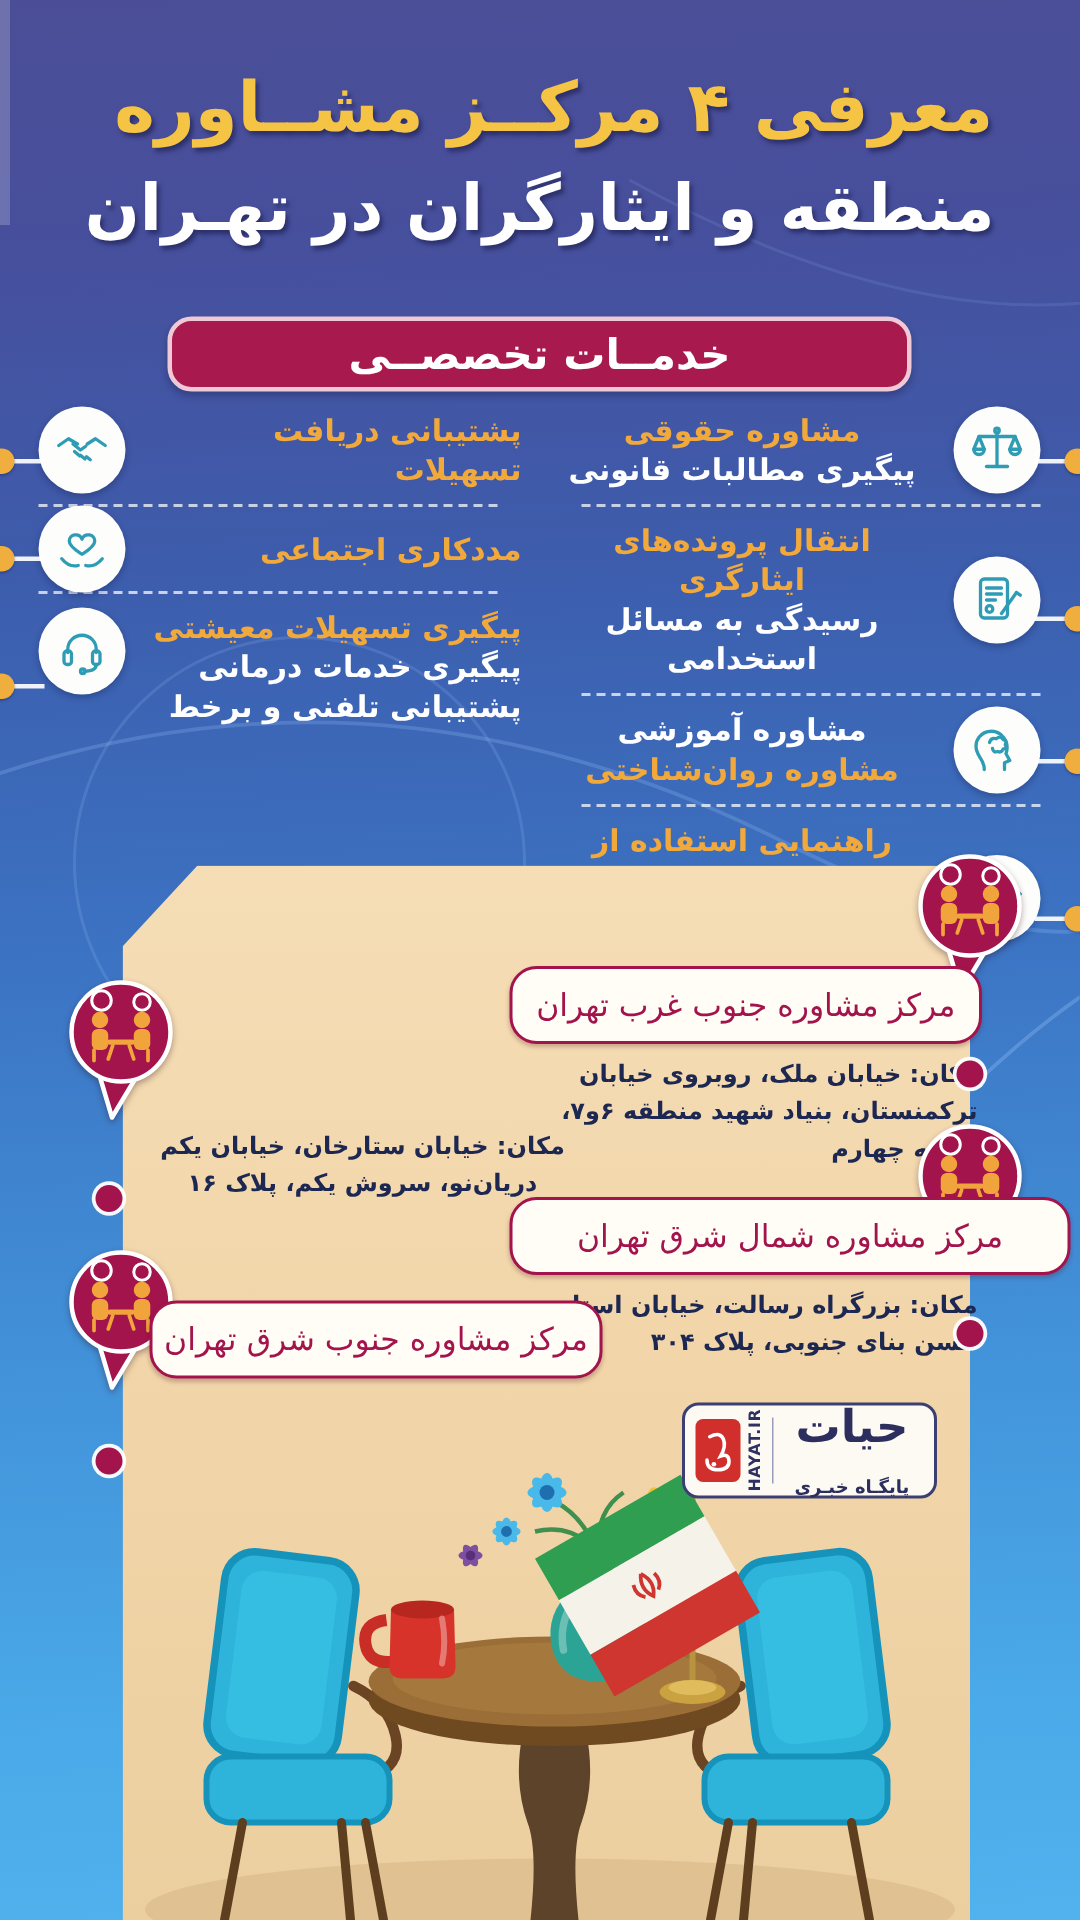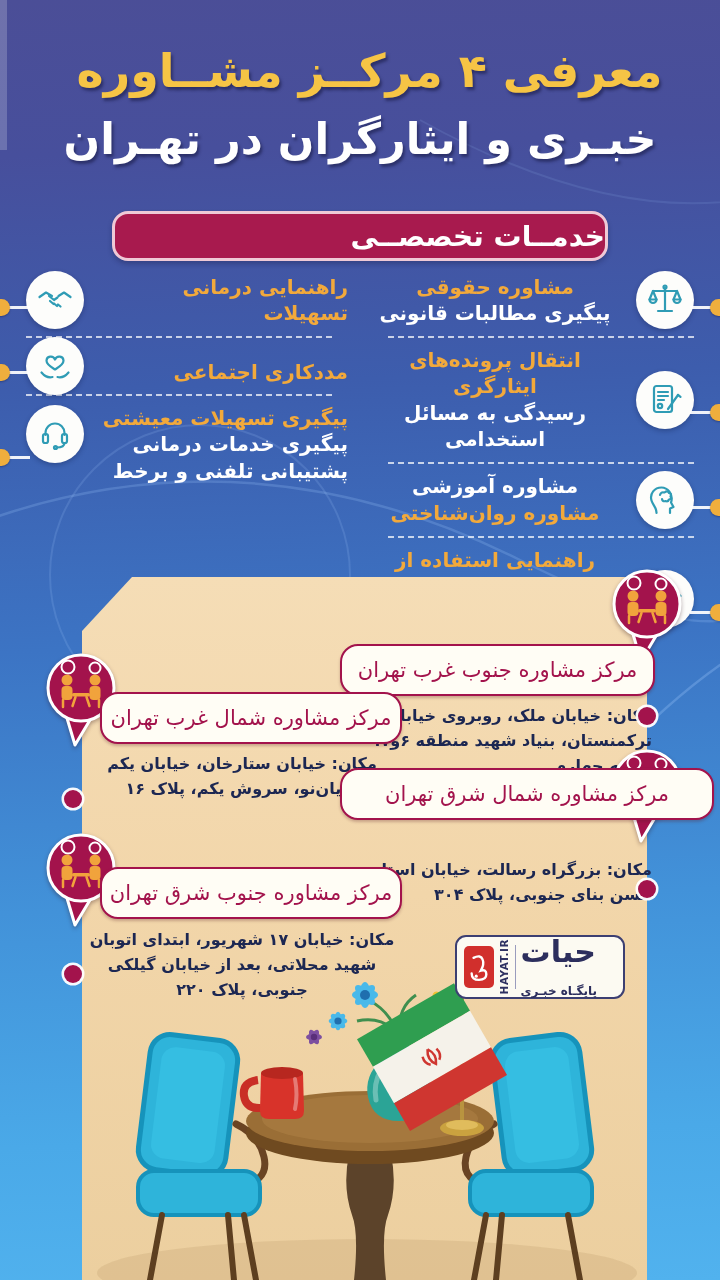--- a/index.html
+++ b/index.html
@@ -11,21 +11,21 @@
   
   .decor{position:absolute;inset:0;pointer-events:none;}
   
   .title{position:absolute;top:40px;left:0;right:0;text-align:center;line-height:1.35;}
   .title .l1{color:#f6c445;font-size:46px;font-weight:bold;text-shadow:2px 3px 3px rgba(22,24,66,.55);padding-left:19px;}
   .title .l2{color:#ffffff;font-size:43px;font-weight:bold;margin-top:8px;text-shadow:2px 3px 3px rgba(22,24,66,.55);}
   .badge{
     position:absolute;top:211px;left:112px;right:112px;height:50px;
     background:#a81a4e;border:3px solid #efc9d6;border-radius:16px;
     color:#fff;font-size:28px;font-weight:bold;
-    display:flex;align-items:center;
+    display:flex;align-items:center;justify-content:center;
     box-shadow:0 3px 5px rgba(20,20,60,.3);
   }
   
   .svc-col{position:absolute;top:268px;width:358px;}
   .svc-col.rightcol{right:0;}
   .svc-col.leftcol{left:0;}
   .svc-item{position:relative;padding:5px 0;min-height:64px;display:flex;flex-direction:column;justify-content:center;}
   .rightcol .svc-item{padding-right:96px;padding-left:4px;text-align:center;}
   .leftcol .svc-item{padding-left:96px;padding-right:10px;text-align:right;}
   .svc-line{font-size:20px;font-weight:bold;line-height:1.32;}
@@ -64,41 +64,41 @@
   .edge-dot{position:absolute;width:18px;height:18px;border-radius:50%;background:#a3134c;box-shadow:0 0 0 2.5px rgba(255,255,255,.95);}
   
   .logo{
     position:absolute;left:455px;top:935px;width:170px;height:64px;direction:ltr;
     background:#fcfaf2;border:2px solid #3c3f72;border-radius:11px;
     display:flex;align-items:center;padding:4px 7px;gap:5px;
   }
   .logo-mark{width:30px;height:42px;background:#d12f2c;border-radius:5px;flex:0 0 auto;display:flex;align-items:center;justify-content:center;}
   .logo-url{writing-mode:vertical-rl;transform:rotate(180deg);font-size:10.5px;font-weight:bold;color:#2e3161;letter-spacing:.5px;line-height:1;flex:0 0 auto;}
   .logo-sep{width:1px;height:44px;background:#9a9cbd;flex:0 0 auto;}
-  .logo-main{flex:1;text-align:left;direction:rtl;}
+  .logo-main{flex:1;text-align:center;direction:rtl;}
   .logo-name{font-size:30px;font-weight:bold;color:#2c2e5d;line-height:1.05;}
   .logo-sub{font-size:12px;color:#2c2e5d;font-weight:bold;margin-top:17px;letter-spacing:1px;}
   .scene{position:absolute;left:82px;top:975px;width:565px;height:305px;}
 </style>
 </head>
 <body>
 
 <div id="canvas">
 
   <svg class="decor" viewBox="0 0 720 1280" preserveAspectRatio="none">
     <rect x="0" y="0" width="7" height="150" fill="rgba(255,255,255,.2)"></rect>
     <path d="M-40 530 Q240 420 520 560 T790 520" stroke="rgba(165,205,255,.22)" stroke-width="2.5" fill="none"></path>
     <path d="M520 870 Q650 700 760 640" stroke="rgba(165,205,255,.28)" stroke-width="2.5" fill="none"></path>
     <circle cx="200" cy="575" r="150" stroke="rgba(165,205,255,.16)" stroke-width="2" fill="none"></circle>
     <path d="M420 120 Q600 220 740 200" stroke="rgba(165,205,255,.12)" stroke-width="2" fill="none"></path>
   </svg>
 
   <div class="title">
     <div class="l1">معرفی ۴ مرکــز مشــاوره</div>
-    <div class="l2">خبـری و ایثارگران در تهـران</div>
+    <div class="l2">منطقه و ایثارگران در تهـران</div>
   </div>
 
   <div class="badge">
     <span>خدمــات تخصصــی</span>
   </div>
 
   <div class="svc-col rightcol">
     <div class="svc-item">
       <span class="svc-icon">
         <svg viewBox="0 0 36 36">
@@ -170,24 +170,24 @@
       <span class="svc-icon">
         <svg viewBox="0 0 36 36">
             <path d="M2.5 15 l6.5-4.5 6 3.5"></path>
             <path d="M33.5 15 l-6.5-4.5 -5.5 3.5"></path>
             <path d="M12 14 l5 4 3.5-2.5"></path>
             <path d="M13 19 l3.5 3 M17 21.5 l3 2.5 M21 22.5 l2.5 2"></path>
           </svg>
       </span>
       <span class="svc-connector"></span>
       <span class="svc-dot"></span>
-      <div class="svc-line orange">راهنمایی درمانی تسهیلات</div>
+      <div class="svc-line orange">پشتیبانی دریافت تسهیلات</div>
     </div>
     <div class="svc-divider"></div>
-    <div class="svc-item" style="min-height:48px;justify-content:flex-end;">
+    <div class="svc-item" style="min-height:48px;">
       <span class="svc-icon">
         <svg viewBox="0 0 36 36">
             <path d="M18 11.5 c1.8-4.5 8.5-3.5 8.5 1.2 c0 3.8-5.5 6.8-8.5 8.8 c-3-2-8.5-5-8.5-8.8 c0-4.7 6.7-5.7 8.5-1.2 Z"></path>
             <path d="M4.5 24.5 q5 6 11 4.5"></path>
             <path d="M31.5 24.5 q-5 6-11 4.5"></path>
           </svg>
       </span>
       <span class="svc-connector"></span>
       <span class="svc-dot"></span>
       <div class="svc-line orange">مددکاری اجتماعی</div>
@@ -335,41 +335,38 @@
     <circle cx="53" cy="18" r="5.5" fill="none" stroke="#fff" stroke-width="2"></circle>
     <g fill="#f1a33c" stroke="none">
       <circle cx="25" cy="30" r="5.5"></circle>
         <rect x="19.5" y="36" width="11" height="14" rx="4"></rect>
       <circle cx="53" cy="30" r="5.5"></circle>
         <rect x="47.5" y="36" width="11" height="14" rx="4"></rect>
       <rect x="30" y="43" width="18" height="3.5" rx="1.5"></rect>
     </g>
     <path d="M33.5 47 l-3 9 M44.5 47 l3 9 M21 50 v7 M57 50 v7" stroke="#f1a33c" stroke-width="2.5" stroke-linecap="round"></path>
   </svg>
-  <div class="pill" style="left:100px;top:692px;width:302px;">
-    <span>مرکز مشاوره شمال غرب تهران</span>
-  </div>
   <div class="addr c" style="left:84px;width:316px;top:752px;">مکان: خیابان ستارخان، خیابان یکم دریان‌نو، سروش یکم، پلاک ۱۶</div>
   <span class="edge-dot" style="left:64px;top:790px;"></span>
 
   <svg class="pin" style="left:608px;top:746px;" viewBox="0 0 78 100">
     <path d="M22 58 L33 95 L54 60 Z" fill="#a3134c" stroke="#fff" stroke-width="3" stroke-linejoin="round"></path>
     <circle cx="39" cy="38" r="33" fill="#a3134c" stroke="#fff" stroke-width="3"></circle>
     <circle cx="26" cy="17" r="6.5" fill="none" stroke="#fff" stroke-width="2"></circle>
     <circle cx="53" cy="18" r="5.5" fill="none" stroke="#fff" stroke-width="2"></circle>
     <g fill="#f1a33c" stroke="none">
       <circle cx="25" cy="30" r="5.5"></circle>
         <rect x="19.5" y="36" width="11" height="14" rx="4"></rect>
       <circle cx="53" cy="30" r="5.5"></circle>
         <rect x="47.5" y="36" width="11" height="14" rx="4"></rect>
       <rect x="30" y="43" width="18" height="3.5" rx="1.5"></rect>
     </g>
     <path d="M33.5 47 l-3 9 M44.5 47 l3 9 M21 50 v7 M57 50 v7" stroke="#f1a33c" stroke-width="2.5" stroke-linecap="round"></path>
   </svg>
-  <div class="pill" style="left:340px;top:768px;width:374px;">
+  <div class="pill" style="left:340px;top:798px;width:374px;">
     <span>مرکز مشاوره شمال شرق تهران</span>
   </div>
   <div class="addr r" style="left:352px;width:300px;top:858px;">مکان: بزرگراه رسالت، خیابان استاد حسن بنای جنوبی، پلاک ۳۰۴</div>
   <span class="edge-dot" style="left:638px;top:880px;"></span>
 
   <svg class="pin" style="left:42px;top:830px;" viewBox="0 0 78 100">
     <path d="M22 58 L33 95 L54 60 Z" fill="#a3134c" stroke="#fff" stroke-width="3" stroke-linejoin="round"></path>
     <circle cx="39" cy="38" r="33" fill="#a3134c" stroke="#fff" stroke-width="3"></circle>
     <circle cx="26" cy="17" r="6.5" fill="none" stroke="#fff" stroke-width="2"></circle>
     <circle cx="53" cy="18" r="5.5" fill="none" stroke="#fff" stroke-width="2"></circle>
@@ -378,21 +375,20 @@
         <rect x="19.5" y="36" width="11" height="14" rx="4"></rect>
       <circle cx="53" cy="30" r="5.5"></circle>
         <rect x="47.5" y="36" width="11" height="14" rx="4"></rect>
       <rect x="30" y="43" width="18" height="3.5" rx="1.5"></rect>
     </g>
     <path d="M33.5 47 l-3 9 M44.5 47 l3 9 M21 50 v7 M57 50 v7" stroke="#f1a33c" stroke-width="2.5" stroke-linecap="round"></path>
   </svg>
   <div class="pill" style="left:100px;top:867px;width:302px;">
     <span>مرکز مشاوره جنوب شرق تهران</span>
   </div>
-  <div class="addr c" style="left:84px;width:316px;top:928px;">مکان: خیابان ۱۷ شهریور، ابتدای اتوبان شهید محلاتی، بعد از خیابان گیلکی جنوبی، پلاک ۲۲۰</div>
   <span class="edge-dot" style="left:64px;top:965px;"></span>
 
   <div class="logo">
     <div class="logo-mark">
       <svg viewBox="0 0 24 32" width="22" height="30">
           <path d="M6 6 q8 -4 10 2 q2 5 -2 12 q6 -2 6 4 q0 6 -8 6 q-8 0 -8 -7" fill="none" stroke="#fff" stroke-width="2.6" stroke-linecap="round"></path>
           <circle cx="9" cy="26" r="1.7" fill="#fff"></circle>
         </svg>
     </div>
     <div class="logo-url">HAYAT.IR</div>

